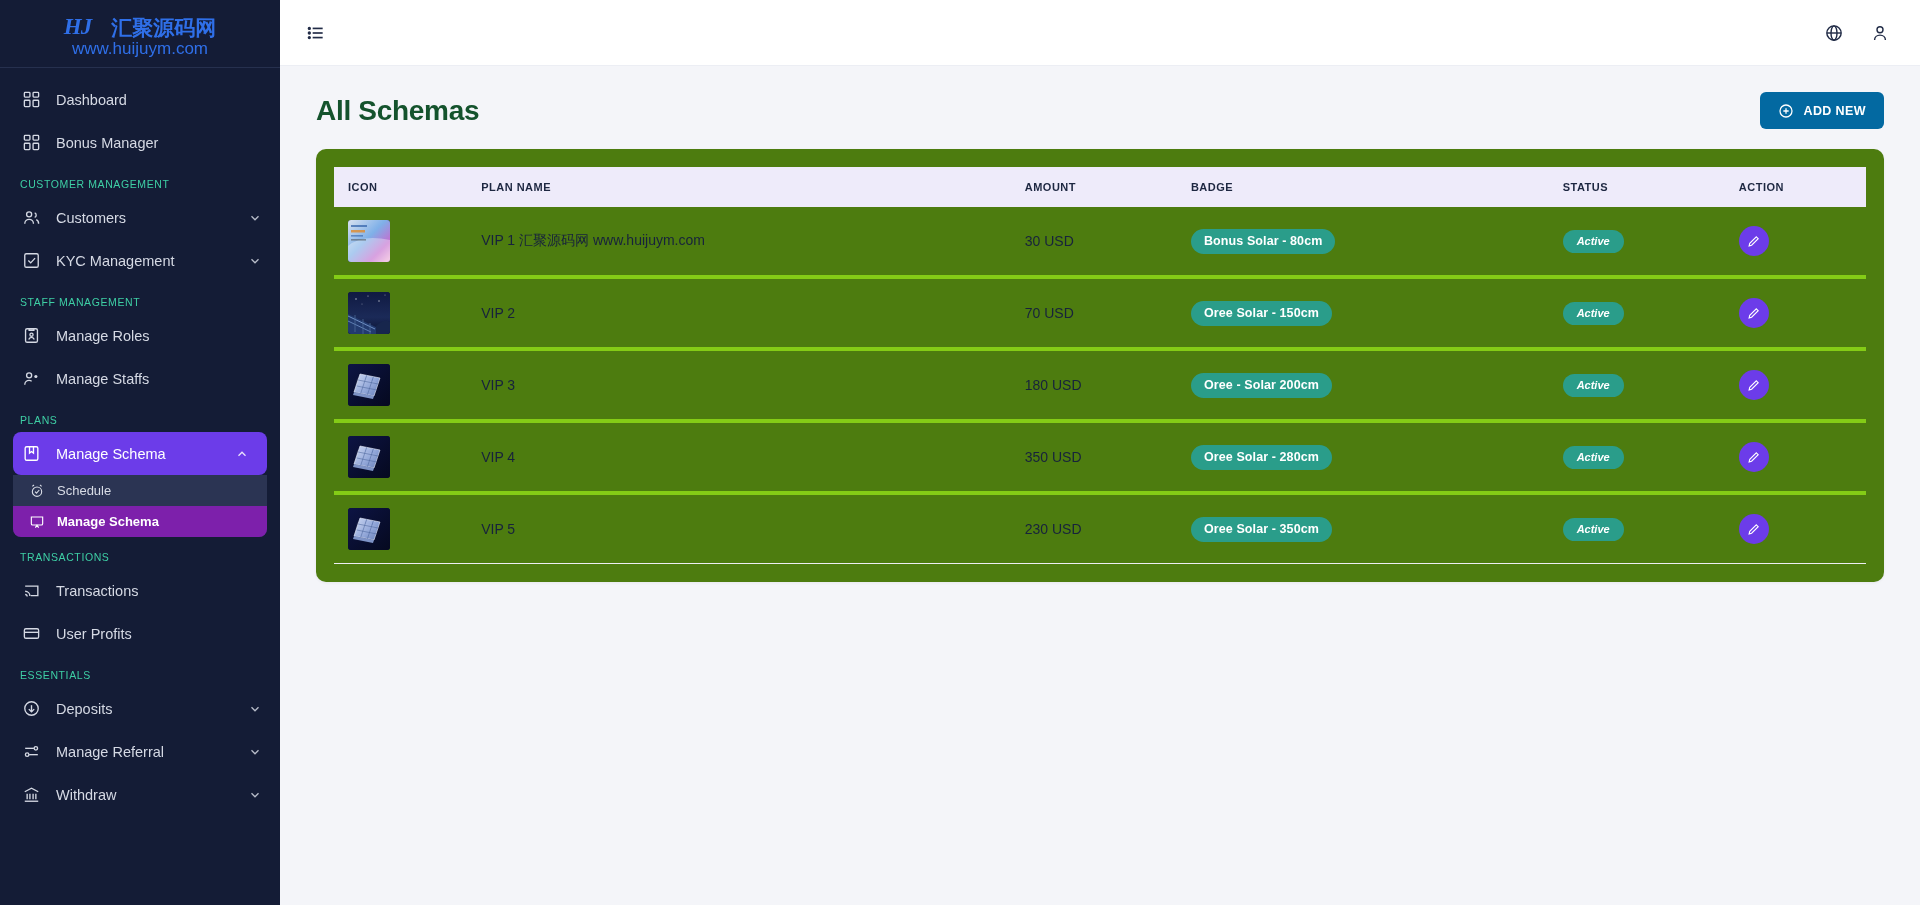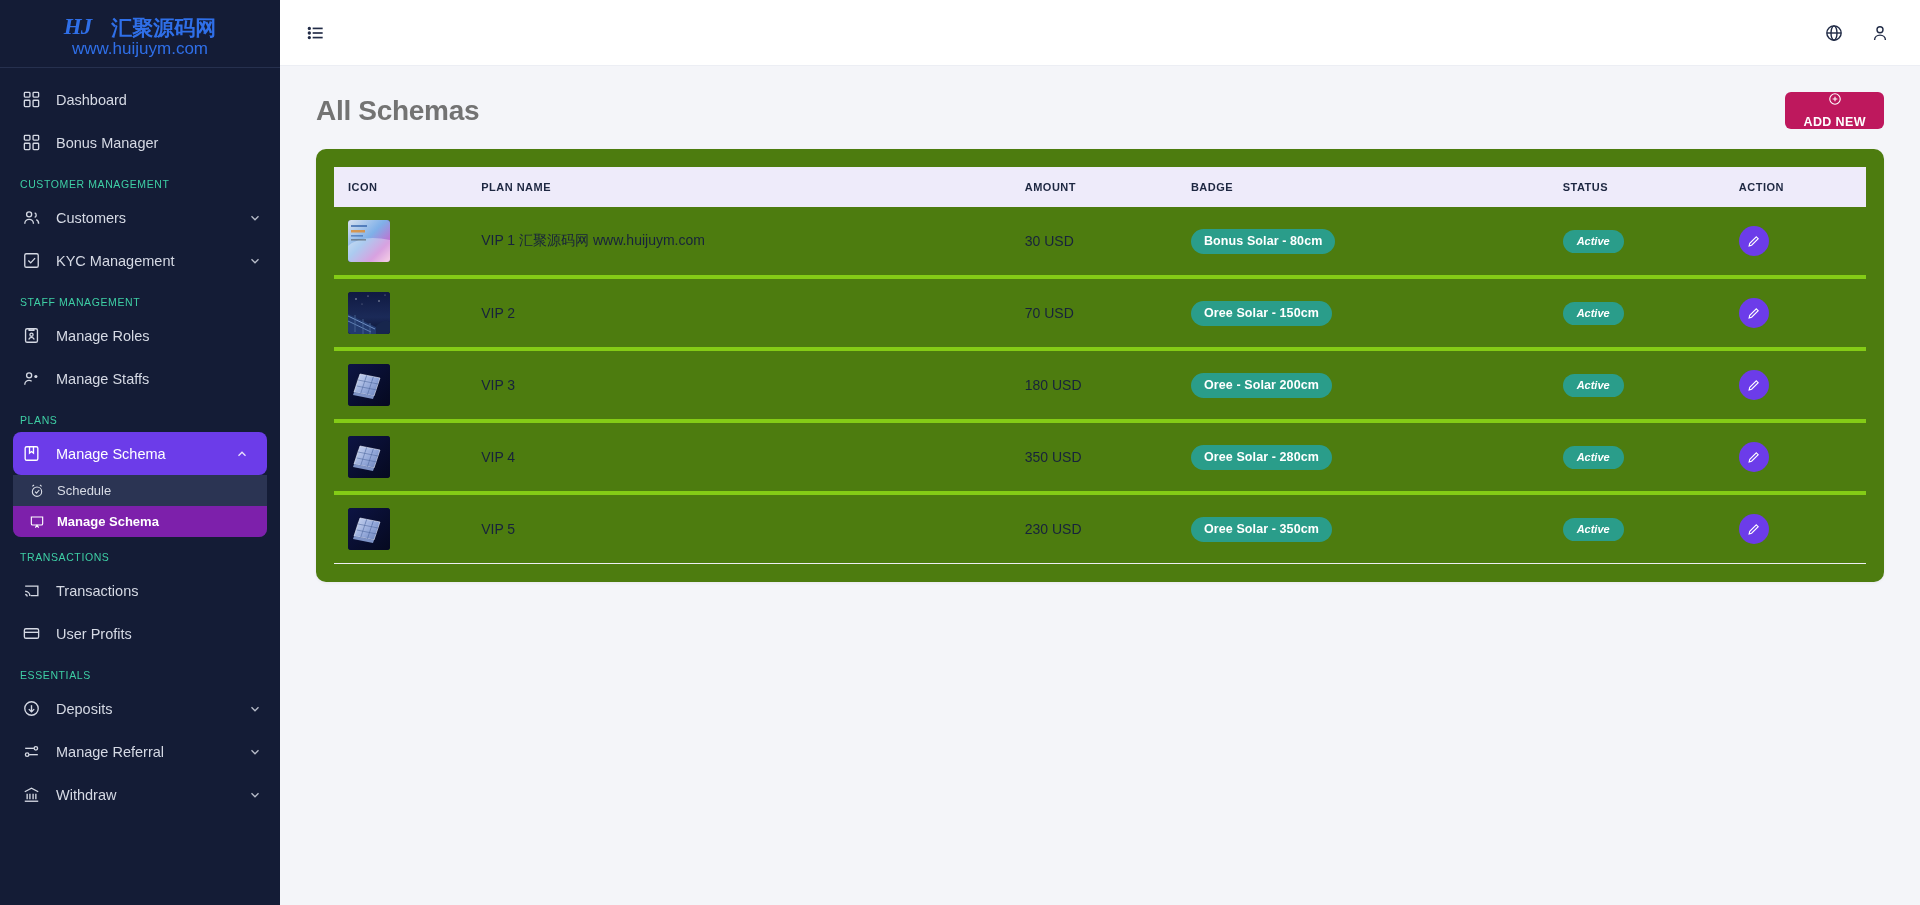--- a/index.html
+++ b/index.html
@@ -109,36 +109,35 @@
   .topbar-icon svg { width: 20px; height: 20px; }
   .list-icon { cursor: pointer; color: #212b46; display: flex; }
   .list-icon svg { width: 20px; height: 20px; }
 
   .content { flex: 1; background: #f4f5f9; padding: 26px 36px 0 36px; overflow: auto; }
   .page-head {
     display: flex; align-items: center;
     margin-bottom: 20px;
   }
   .page-title {
-    font-size: 28px; font-weight: bold; color: #737373;
+    font-size: 28px; font-weight: bold; color: #14532d;
     letter-spacing: -0.3px;
   }
   .add-new {
     margin-left: auto;
-    background: #be185d;
+    background: #0369a1;
     color: #fff;
     border: none;
     border-radius: 6px;
     height: 37px;
     padding: 0 18px;
     display: inline-flex; align-items: center; gap: 9px;
     font-size: 12.5px; font-weight: bold; letter-spacing: .4px;
     cursor: pointer;
     font-family: "Liberation Sans", sans-serif;
-    flex-direction: column;
   }
   .add-new svg { width: 16px; height: 16px; }
 
   .card {
     background: #4d7c0f;
     border-radius: 10px;
     padding: 18px;
     box-shadow: 0 1px 3px rgba(20,28,54,.06);
   }
   table { width: 100%; border-collapse: collapse; }

